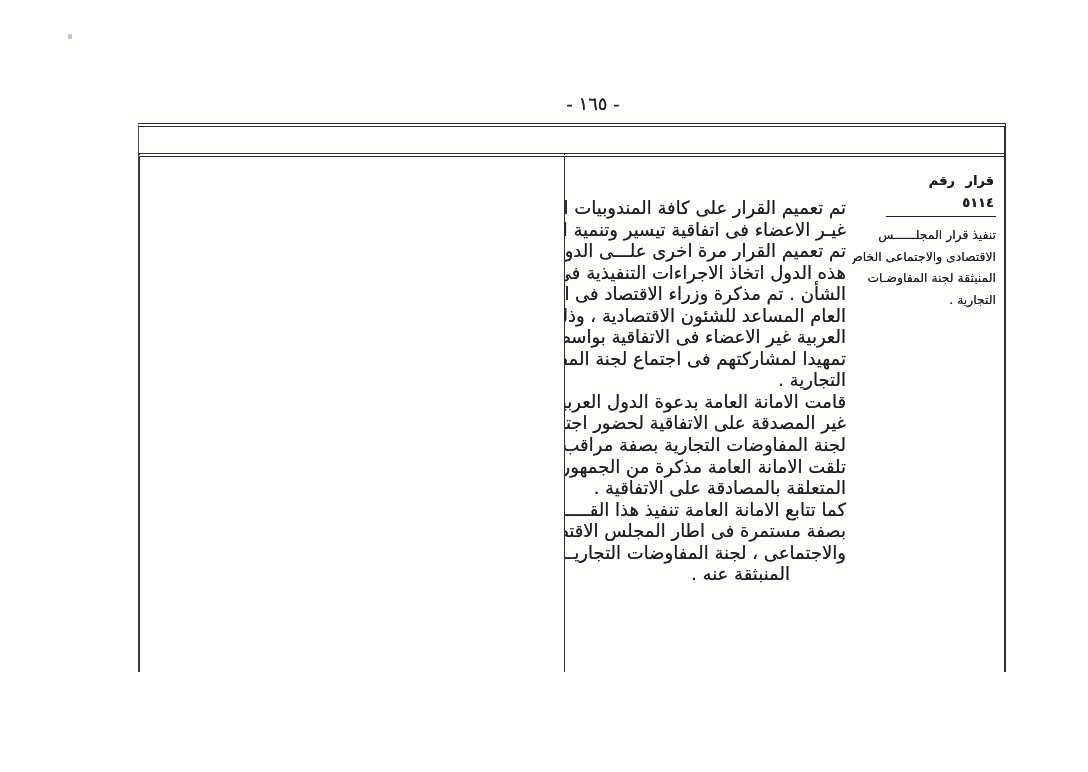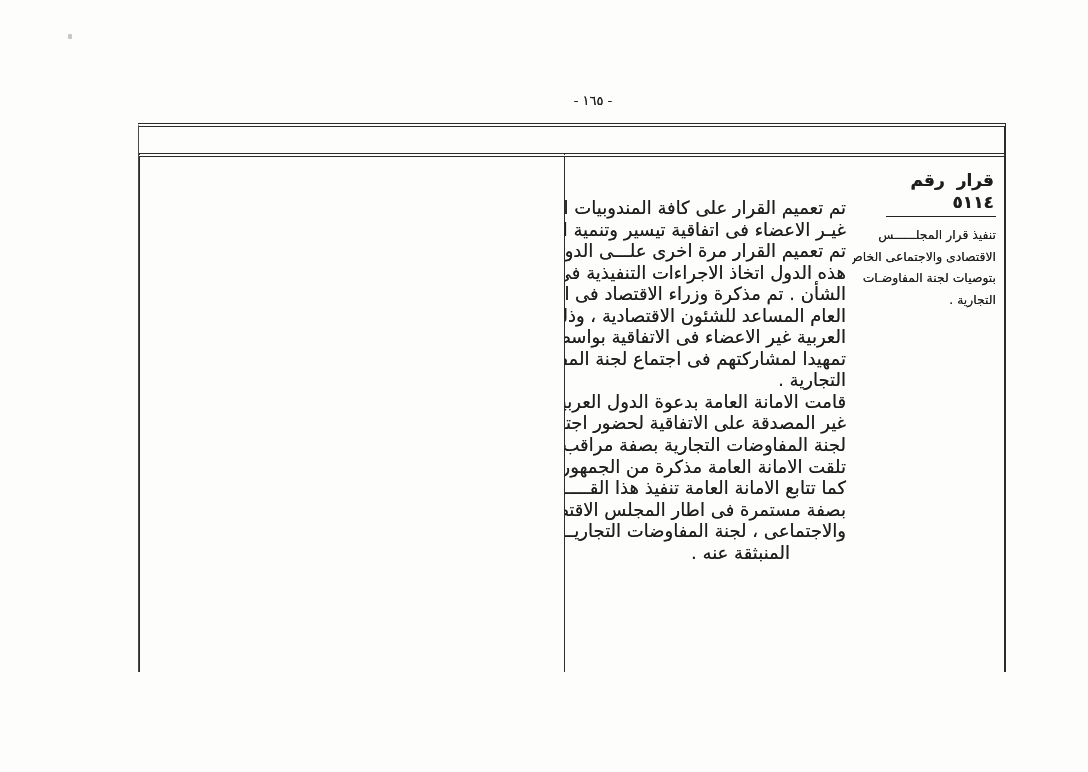--- a/index.html
+++ b/index.html
@@ -14,21 +14,21 @@
   .scan-text { text-shadow: 0 0 0.6px rgba(20,20,20,0.75); }
 
   .speck {
     position: absolute; left: 68px; top: 34px;
     width: 4px; height: 5px; background: #9a9a9a; opacity: .55;
     border-radius: 1px;
   }
 
   .page-number {
     position: absolute; left: 533px; top: 93px; width: 120px;
-    text-align: center; font-size: 13px; letter-spacing: 3px;
+    text-align: center; font-size: 18px; letter-spacing: 3px;
     direction: rtl;
   }
 
   .doc-table {
     position: absolute; left: 138px; top: 123px;
     width: 868px; height: 549px;
     border-top: 4px double #2c2c2c;
     border-left: 1px solid #4a4a4a;
     border-right: 2px solid #2c2c2c;
     display: grid;
@@ -42,21 +42,21 @@
     font-weight: bold; font-size: 14px;
     white-space: nowrap; overflow: hidden; margin-top: 26px;
   }
   .bcell { position: relative; overflow: hidden; }
   .sep { border-left: 1.5px solid #2c2c2c; }
 
   
   .decision-body { padding: 13px 8px 0 2px; font-size: 12.4px; line-height: 21.5px; text-align: right; }
   .decision-number {
     display: inline-block;
-    font-size: 17px; font-weight: bold;
+    font-size: 13px; font-weight: bold;
     border-bottom: 1.5px solid #222;
     padding: 0 2px 3px 6px;
     margin-bottom: 7px;
     word-spacing: 6px;
     margin-left: 32px;
   }
   .decision-title .line { white-space: nowrap; }
 
   
   .procedures-body { padding: 40px 6px 0 3px; font-size: 18px; line-height: 21.55px; text-align: right; }
@@ -81,21 +81,21 @@
 
   <div class="bcell">
     <div class="decision-body scan-text">
       <div class="decision-number">قرار رقم ٥١١٤</div>
       <div class="decision-title">
 
           <div class="line">تنفيذ قرار المجلــــــس</div>
 
           <div class="line">الاقتصادى والاجتماعى الخاص</div>
 
-          <div class="line">بتوصيات لجنة المفاوضـات</div>
+          <div class="line">المنبثقة لجنة المفاوضـات</div>
 
           <div class="line">التجارية .</div>
         </div>
     </div>
   </div>
 
   <div class="bcell sep">
     <div class="procedures-body scan-text">
 
         <div class="line">تم تعميم القرار على كافة المندوبيات العربية .</div>
@@ -122,20 +122,21 @@
 
         <div class="line">غير المصدقة على الاتفاقية لحضور اجتماعــــات</div>
 
         <div class="line">لجنة المفاوضات التجارية بصفة مراقب.</div>
 
         <div class="line">تلقت الامانة العامة مذكرة من الجمهورية الاسلامية</div>
 
 
 
 
+        <div class="line">المتعلقة بالمصادقة على الاتفاقية .</div>
 
         <div class="line">كما تتابع الامانة العامة تنفيذ هذا القـــــــرار</div>
 
         <div class="line">بصفة مستمرة فى اطار المجلس الاقتصــــــادى</div>
 
         <div class="line">والاجتماعى ،  لجنة المفاوضات التجاريـــــــة</div>
 
         <div class="line">المنبثقة عنه .</div>
       </div>
   </div>

